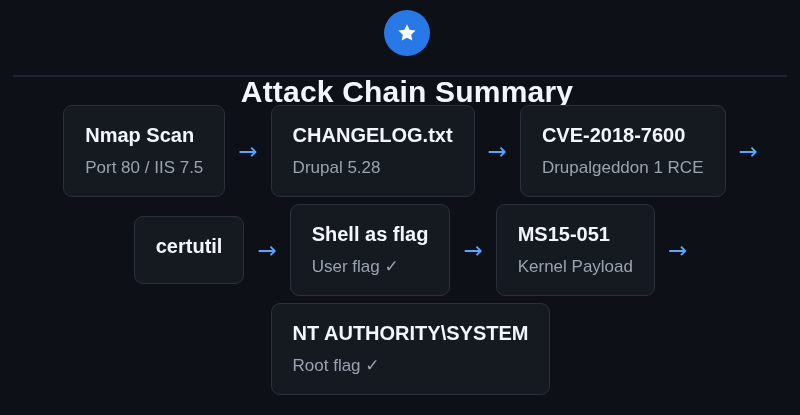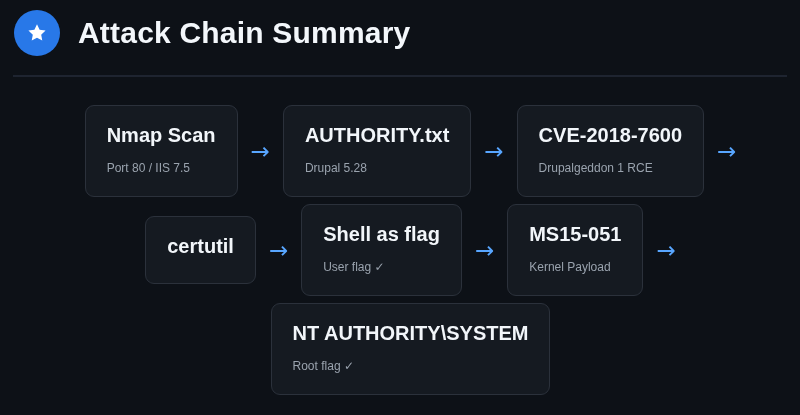--- a/index.html
+++ b/index.html
@@ -12,20 +12,21 @@
     background: #0d1117;
     overflow: hidden;
     font-family: "Liberation Sans", "DejaVu Sans", sans-serif;
   }
   .header {
     display: flex;
     align-items: center;
     gap: 18px;
     padding: 10px 0 0 14px;
     height: 46px;
+    flex-direction: column;
   }
   .badge {
     width: 46px;
     height: 46px;
     border-radius: 50%;
     background: #2878e8;
     display: flex;
     align-items: center;
     justify-content: center;
     flex: 0 0 auto;
@@ -70,21 +71,21 @@
     white-space: nowrap;
   }
   .node-title {
     font-size: 20px;
     font-weight: 700;
     line-height: 27px;
     color: #f2f6fa;
     margin-bottom: 7px;
   }
   .node-subtitle {
-    font-size: 12px;
+    font-size: 17px;
     line-height: 24px;
     color: #9aa3ae;
   }
   .arrow {
     color: #58a6ff;
     font-size: 23px;
     line-height: 1;
     font-family: "DejaVu Sans", sans-serif;
     flex: 0 0 auto;
     user-select: none;
@@ -106,21 +107,21 @@
 
 <div class="chain">
 
   <div class="chain-row">
     <div class="node">
       <div class="node-title">Nmap Scan</div>
       <div class="node-subtitle">Port 80 / IIS 7.5</div>
     </div>
     <span class="arrow">→</span>
     <div class="node">
-      <div class="node-title">AUTHORITY.txt</div>
+      <div class="node-title">CHANGELOG.txt</div>
       <div class="node-subtitle">Drupal 5.28</div>
     </div>
     <span class="arrow">→</span>
     <div class="node">
       <div class="node-title">CVE-2018-7600</div>
       <div class="node-subtitle">Drupalgeddon 1 RCE</div>
     </div>
     <span class="arrow">→</span>
   </div>
 

